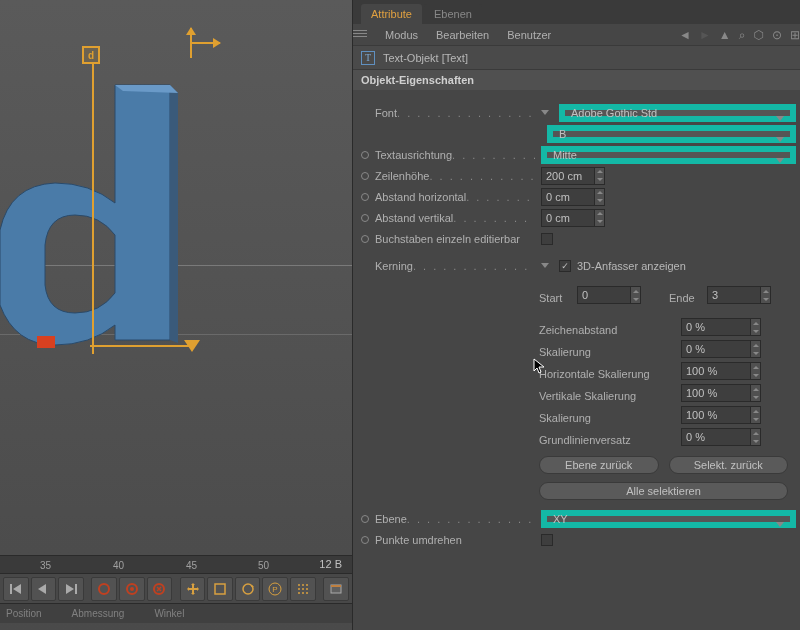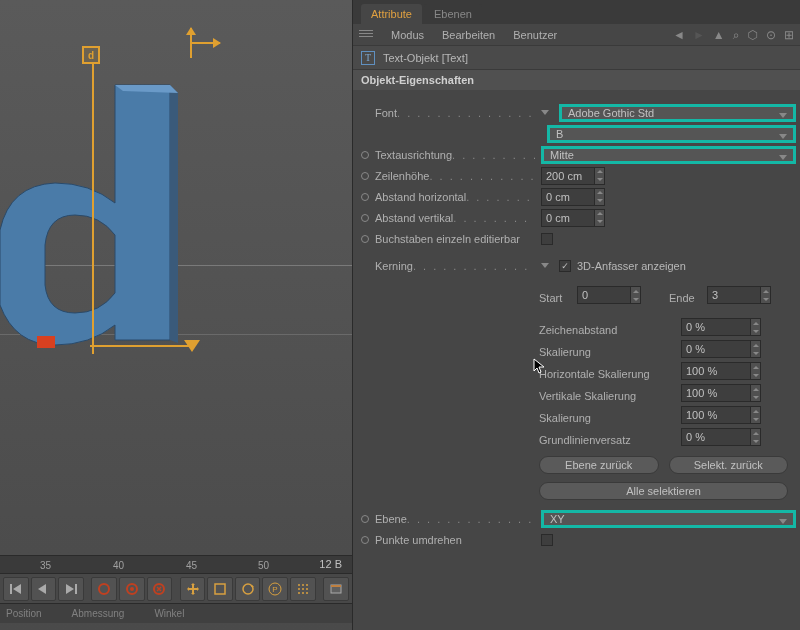--- a/index.html
+++ b/index.html
@@ -24,40 +24,40 @@
 .ruler-value { position: absolute; right: 10px; top: 2px; font-size: 11px; color: #c0c0c0; }
 .toolbar { height: 30px; background: #484848; border-top: 1px solid #2a2a2a; display: flex; align-items: center; padding: 0 3px; gap: 2px; }
 .tool-btn { width: 26px; height: 24px; background: #525252; border: 1px solid #3a3a3a; border-radius: 2px; display: flex; align-items: center; justify-content: center; cursor: pointer; }
 .tool-btn.a { background: #525252; }
 .tool-sep { width: 4px; }
 .status-bar { height: 20px; background: #404040; display: flex; padding: 4px 6px; gap: 30px; align-items: center; font-size: 10px; color: #808080; border-top: 1px solid #2a2a2a; }
 .panel { flex: 1; background: #464646; border-left: 1px solid #2a2a2a; display: flex; flex-direction: column; overflow: hidden; }
 .panel-tabs { height: 24px; background: #3a3a3a; display: flex; align-items: flex-end; padding: 0 8px; gap: 2px; }
 .ptab { padding: 4px 10px; background: #3a3a3a; color: #888; cursor: pointer; font-size: 11px; border-radius: 3px 3px 0 0; }
 .ptab.active { background: #464646; color: #e0a040; }
-.menu-bar { height: 22px; display: flex; align-items: center; padding: 0 6px; gap: 18px; background: #464646; border-bottom: 1px solid #3a3a3a; justify-content: flex-end; }
+.menu-bar { height: 22px; display: flex; align-items: center; padding: 0 0; gap: 18px; background: #464646; border-bottom: 1px solid #3a3a3a; justify-content: flex-end; }
 .menu-icon { width: 14px; height: 10px; display: flex; flex-direction: column; gap: 2px; }
 .menu-icon span { height: 1px; background: #888; }
 .menu-item { color: #b0b0b0; cursor: pointer; font-size: 11px; }
 .menu-icons { margin-left: auto; display: flex; gap: 8px; color: #888; font-size: 12px; }
 .obj-header { height: 24px; display: flex; align-items: center; padding: 0 8px; gap: 8px; background: #4a4a4a; border-bottom: 1px solid #3a3a3a; }
 .t-icon { width: 14px; height: 14px; border: 1px solid #6090c0; color: #7da8d0; font-size: 10px; font-family: serif; display: flex; align-items: center; justify-content: center; }
 .sub-tabs { height: 20px; display: flex; align-items: flex-end; padding: 0 6px; gap: 2px; background: #464646; }
 .stab { padding: 2px 8px; background: #555; color: #b0b0b0; cursor: pointer; font-size: 10px; border: 1px solid #3a3a3a; border-bottom: none; }
 .stab.active { background: #5080b0; color: #fff; }
 .section-header { padding: 4px 8px; background: #505050; color: #d0d0d0; font-weight: bold; font-size: 11px; }
 .props { padding: 4px 4px 4px 8px; }
 .prop-row { display: flex; align-items: center; min-height: 21px; gap: 6px; }
 .radio { width: 8px; height: 8px; border: 1px solid #888; border-radius: 50%; flex-shrink: 0; }
 .prop-label { width: 160px; color: #b0b0b0; overflow: hidden; white-space: nowrap; display: flex; }
 .prop-label .txt { flex-shrink: 0; }
 .prop-label .dots { overflow: hidden; letter-spacing: 2px; color: #888; }
 .dd-arrow { width: 0; height: 0; border-left: 4px solid transparent; border-right: 4px solid transparent; border-top: 5px solid #888; margin-right: 4px; flex-shrink: 0; cursor: pointer; }
 .text-area { flex: 1; height: 56px; background: #3e3e3e; border: 1px solid #2a2a2a; padding: 4px; color: #c0c0c0; resize: none; font-size: 11px; }
-.dropdown { flex: 1; height: 18px; background: #555; border: 3px solid #14b8a6; padding: 0 6px; color: #c0c0c0; display: flex; align-items: center; position: relative; cursor: pointer; }
+.dropdown { flex: 1; height: 18px; background: #555; border: 6px solid #14b8a6; padding: 0 6px; color: #c0c0c0; display: flex; align-items: center; position: relative; cursor: pointer; }
 .dropdown::after { content: ''; position: absolute; right: 6px; top: 6px; border-left: 4px solid transparent; border-right: 4px solid transparent; border-top: 5px solid #888; }
 .num-input { width: 64px; height: 18px; background: #3e3e3e; border: 1px solid #2a2a2a; padding: 0 4px; color: #c0c0c0; display: flex; align-items: center; position: relative; }
 .num-input.w80 { width: 80px; }
 .spinner { position: absolute; right: 0; top: 0; width: 10px; height: 100%; display: flex; flex-direction: column; border-left: 1px solid #2a2a2a; }
 .spinner div { flex: 1; background: #505050; display: flex; align-items: center; justify-content: center; cursor: pointer; }
 .spinner div::before { content: ''; border-left: 3px solid transparent; border-right: 3px solid transparent; }
 .spinner div:first-child::before { border-bottom: 3px solid #888; }
 .spinner div:last-child::before { border-top: 3px solid #888; }
 .checkbox { width: 12px; height: 12px; background: #3e3e3e; border: 1px solid #2a2a2a; display: flex; align-items: center; justify-content: center; color: #c0c0c0; font-size: 9px; cursor: pointer; }
 .kerning-section { padding-left: 178px; padding-right: 8px; }

